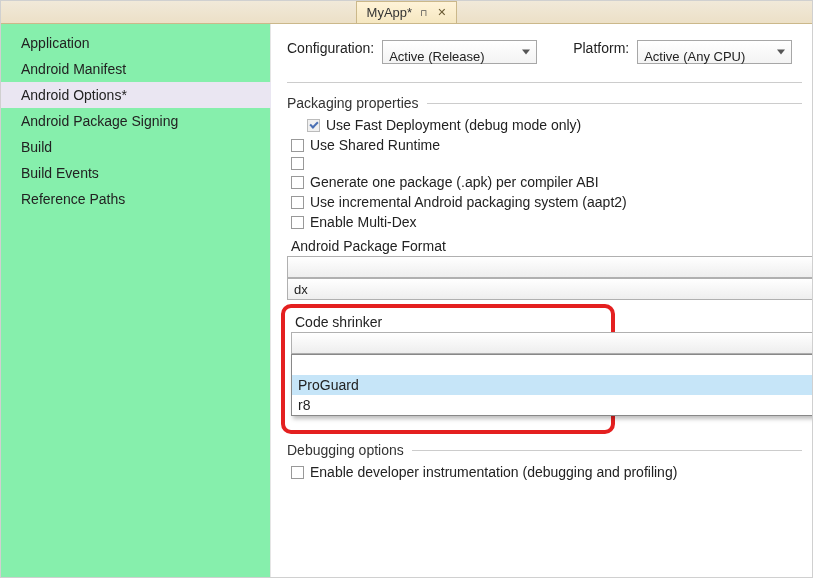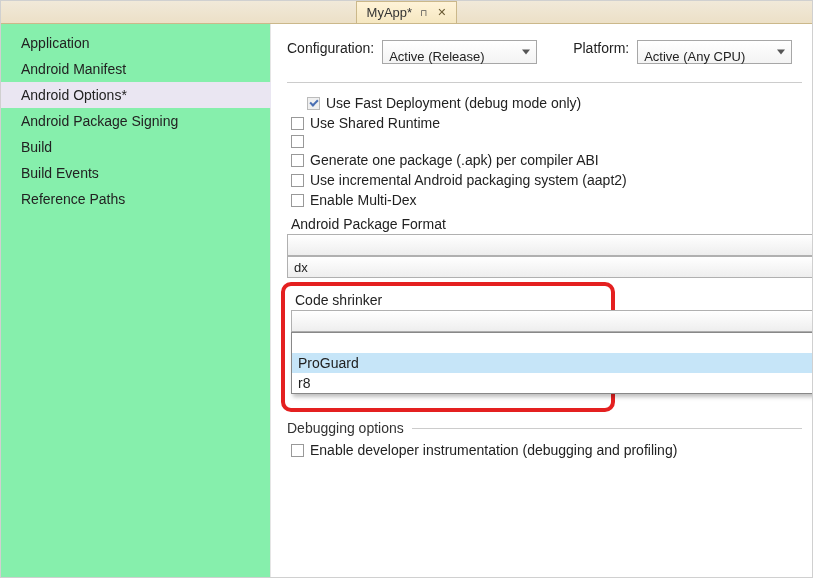--- a/index.html
+++ b/index.html
@@ -247,20 +247,24 @@
         </span>
       <span style="width:24px"></span>
       <span class="lbl">Platform:</span>
       <span class="select small">
           <span>Active (Any CPU)</span>
         </span>
     </div>
 
     <div class="divider"></div>
 
+    <div class="group-head">
+      <span class="gh-label">Packaging properties</span>
+      <span class="gh-line"></span>
+    </div>
 
     <div class="check-row indent">
       <span class="check disabled">
           <span class="tick"></span>
         </span>
       <span>Use Fast Deployment (debug mode only)</span>
     </div>
     <div class="check-row">
       <span class="check"></span>
       <span>Use Shared Runtime</span>

